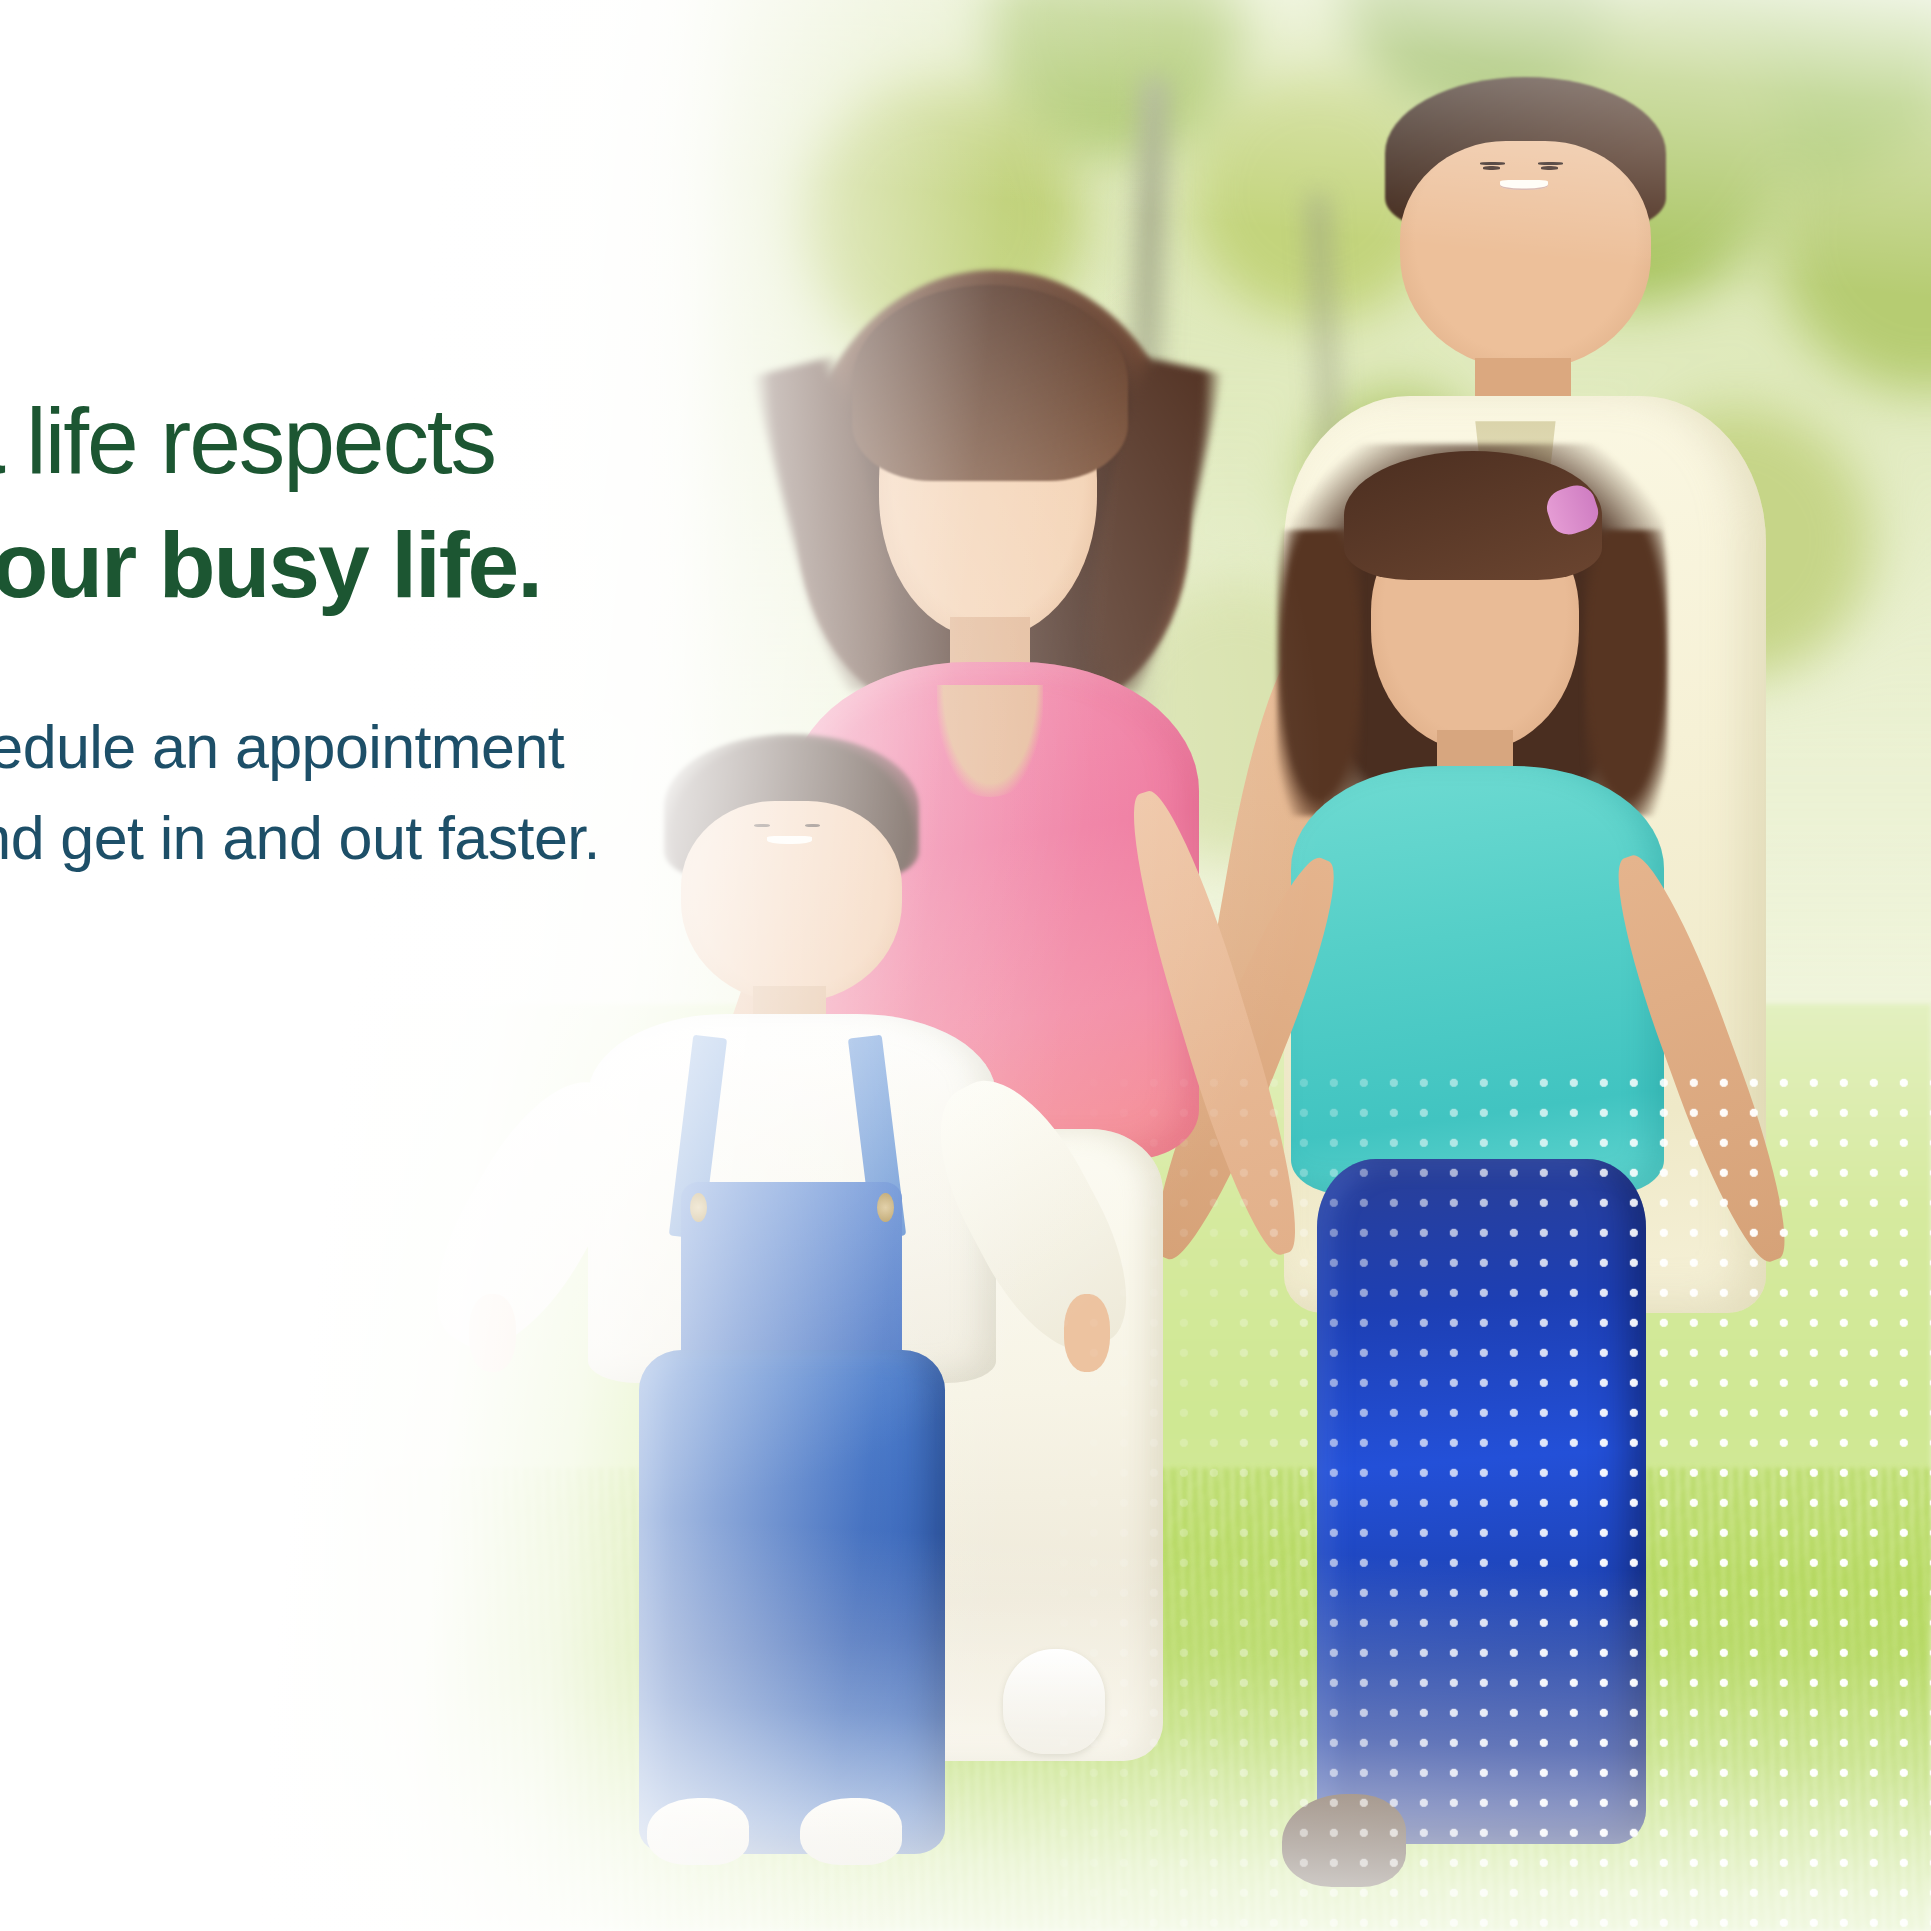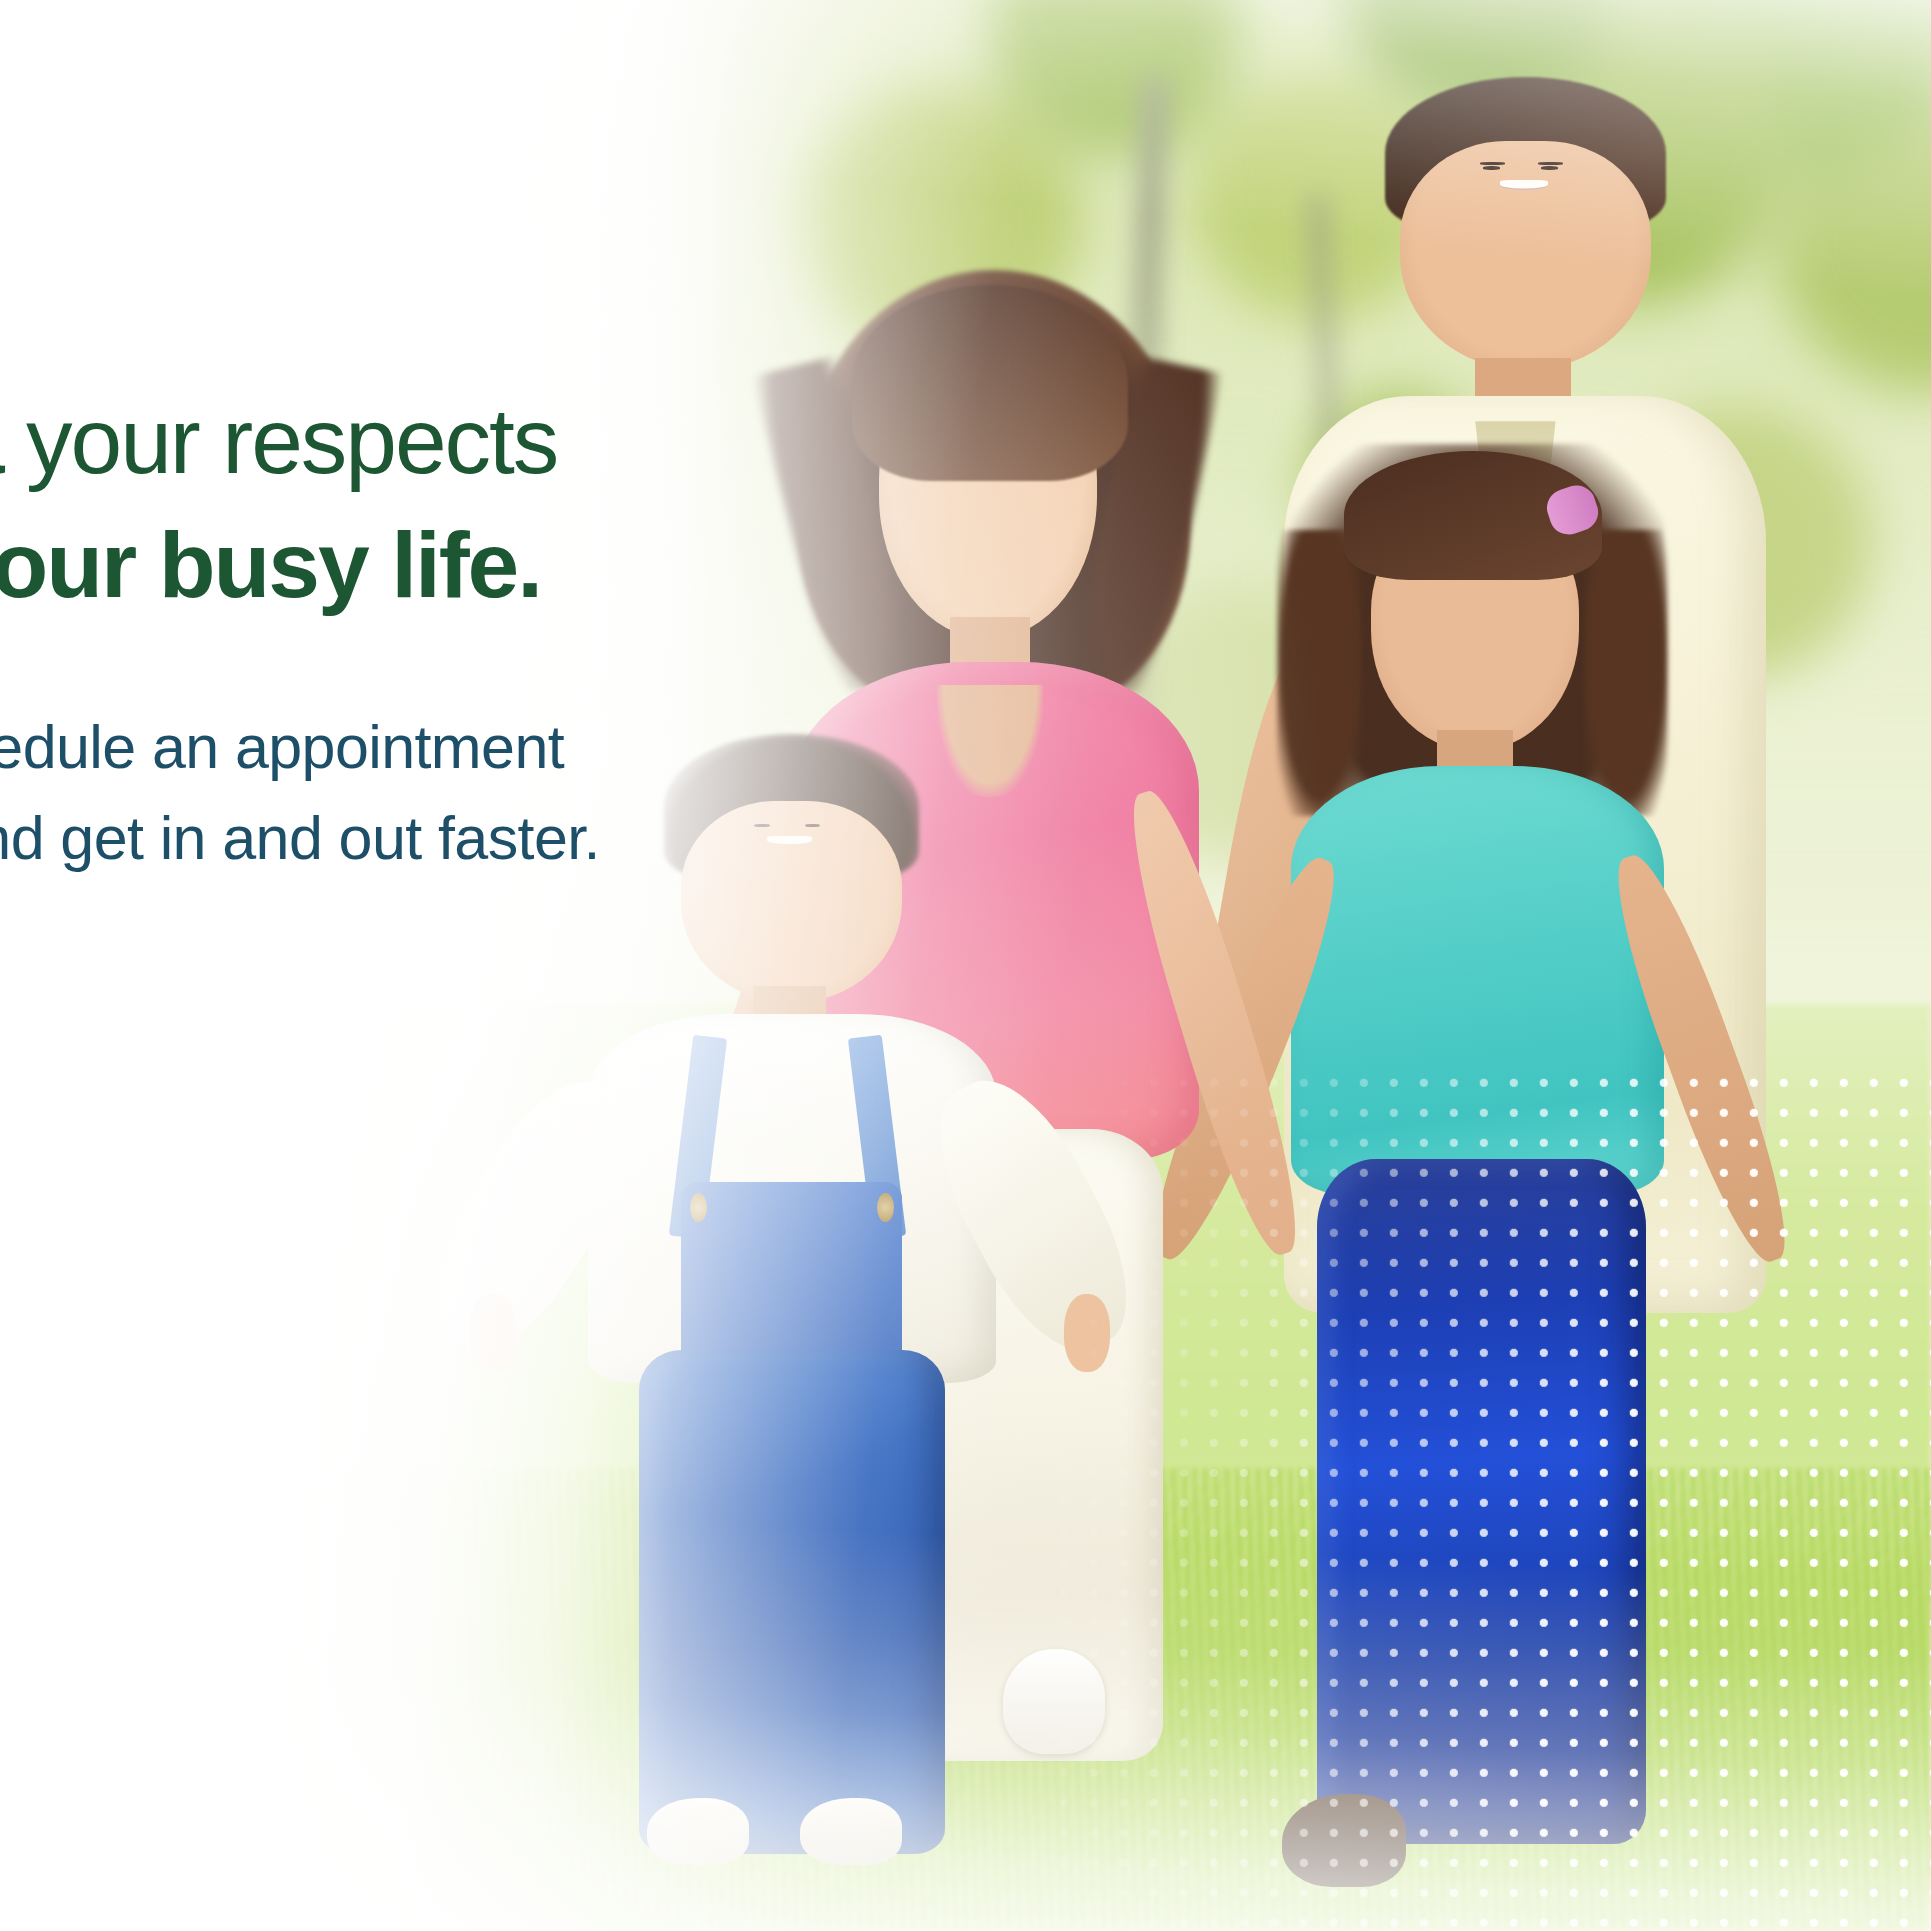--- a/index.html
+++ b/index.html
@@ -518,21 +518,21 @@
 
   <div class="halftone"></div>
 
   <div class="scrim-top"></div>
   <div class="scrim-bottom"></div>
   <div class="scrim-left"></div>
 
   <div class="copy">
 
     <h1 class="headline">
-      <span class="hl-line hl-line1"><span class="hl-strong">la</span><span> your respects</span></span>
+      <span class="hl-line hl-line1"><span class="hl-strong">la</span><span> life respects</span></span>
       <span class="hl-line hl-line2">your busy life.</span>
     </h1>
 
     <p class="subcopy">
       <span class="sub-line sub-line1">Schedule an appointment</span>
       <span class="sub-line sub-line2">and get in and out faster.</span>
     </p>
 
   </div>
 

